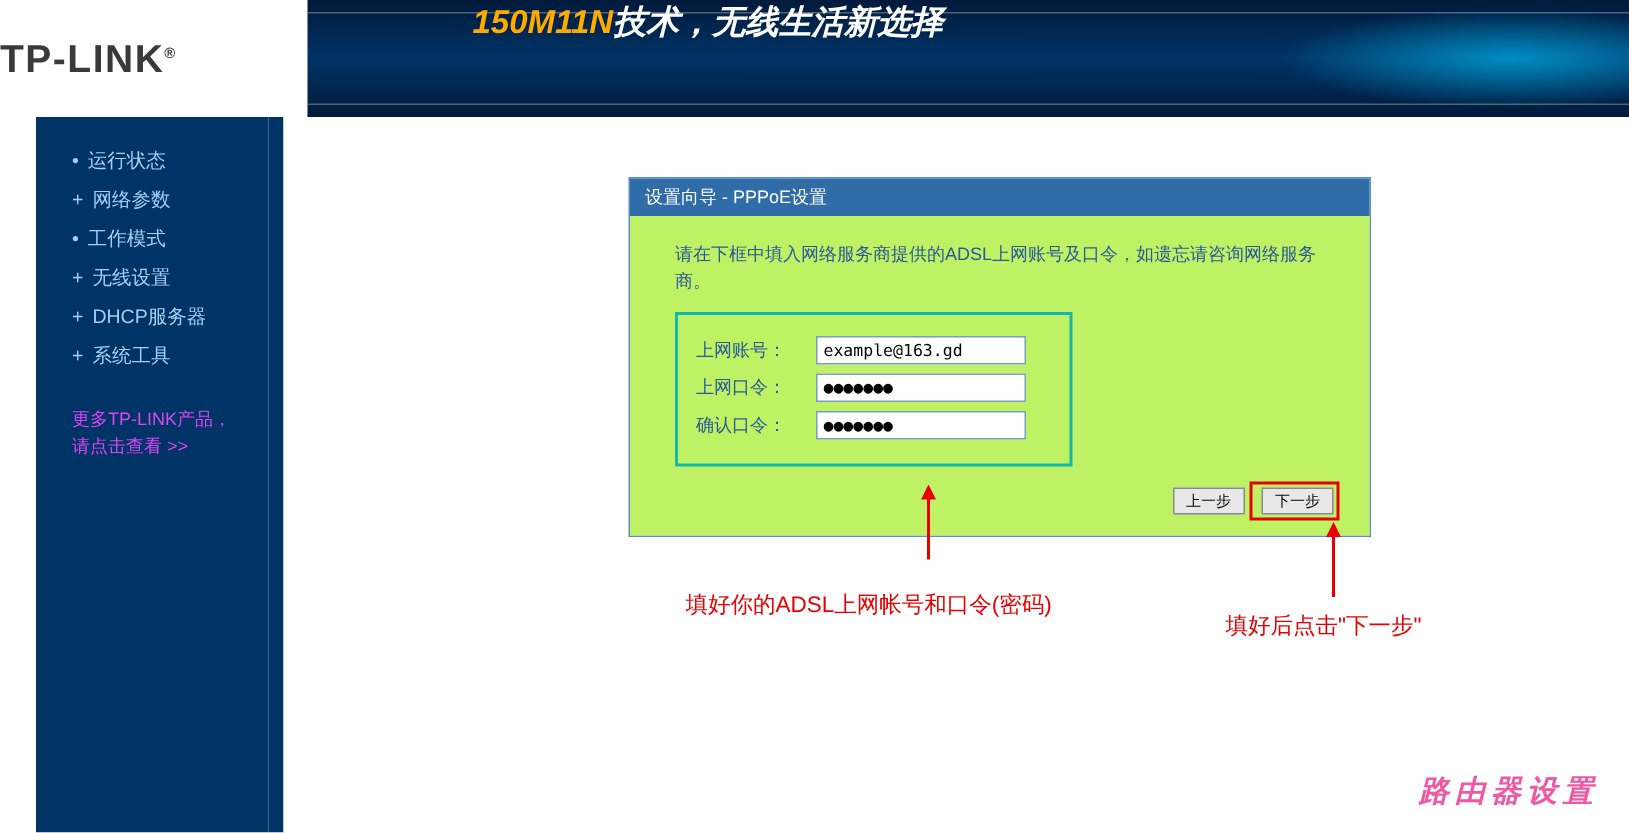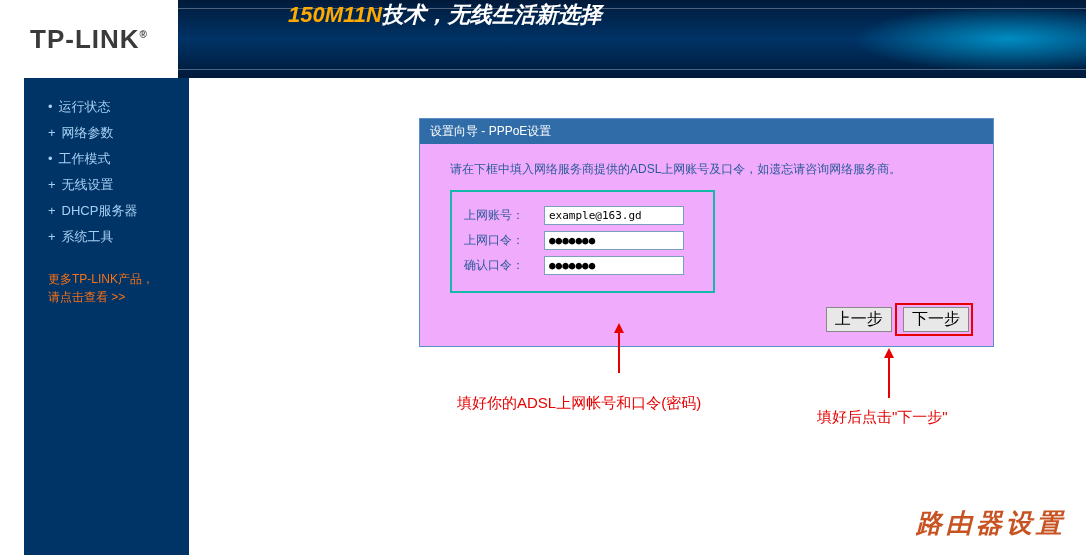--- a/index.html
+++ b/index.html
@@ -11,26 +11,26 @@
       height: 555px;
       position: relative;
       overflow: hidden;
     }
     .header {
       height: 78px;
       display: flex;
       background: #fff;
     }
     .logo-area {
-      width: 178px;
+      width: 205px;
       height: 78px;
       background: #fff;
       display: flex;
       align-items: center;
-      justify-content: center;
+      justify-content: flex-start;
     }
     .logo-text {
       font-size: 26px;
       font-weight: bold;
       color: #3a3a3a;
       letter-spacing: 1px;
       font-family: Arial, sans-serif;
     }
     .banner {
       flex: 1;
@@ -103,47 +103,47 @@
     }
     .sidebar-item.bullet::before {
       content: '•';
       color: #A5D0F3;
     }
     .sidebar-item.plus::before {
       content: '+';
       color: #A5D0F3;
     }
     .sidebar-more {
-      color: #f97316;
+      color: #d946ef;
       padding: 20px 0 0 24px;
       font-size: 12px;
       line-height: 18px;
     }
     .sidebar-more-link {
       cursor: pointer;
     }
     .content {
       flex: 1;
       padding: 40px 0 0 0;
       position: relative;
       background: #fff;
     }
     .wizard-box {
       margin-left: 230px;
-      width: 575px;
+      width: 495px;
       border: 1px solid #5a8fc8;
     }
     .wizard-title {
       background: #2f6ca8;
       color: #fff;
       padding: 4px 10px;
       font-size: 12px;
     }
     .wizard-body {
-      background: #f0abfc;
+      background: #bef264;
       padding: 16px 20px 10px 30px;
     }
     .wizard-instruction {
       color: #2a5a9a;
       font-size: 12px;
       line-height: 18px;
       margin-bottom: 12px;
     }
     .form-box {
       border: 2px solid #14b8a6;
@@ -167,21 +167,21 @@
       font-family: monospace;
       font-size: 11px;
       padding: 0 4px;
       background: #fff;
     }
     .wizard-buttons {
       text-align: right;
       padding-top: 10px;
     }
     .btn {
-      font-size: 16px;
+      font-size: 10px;
       padding: 1px 8px;
       background: #e8e8e8;
       border: 1px solid #888;
       cursor: pointer;
       margin-left: 4px;
       font-family: "SimSun", sans-serif;
     }
     .btn-highlight-wrap {
       border: 2px solid #e60000;
       padding: 2px;
@@ -192,23 +192,23 @@
       color: #e60000;
       font-size: 15px;
     }
     .arrow-svg {
       position: absolute;
     }
     .bg-text {
       position: absolute;
       right: 20px;
       bottom: 14px;
-      font-size: 26px;
+      font-size: 20px;
       font-weight: bold;
-      color: #c2410c;
+      color: #ec4899;
       font-style: italic;
       letter-spacing: 4px;
       opacity: 0.9;
     }
     .side-border {
       width: 10px;
       background: #003366;
     }
   </style>
 </head>

